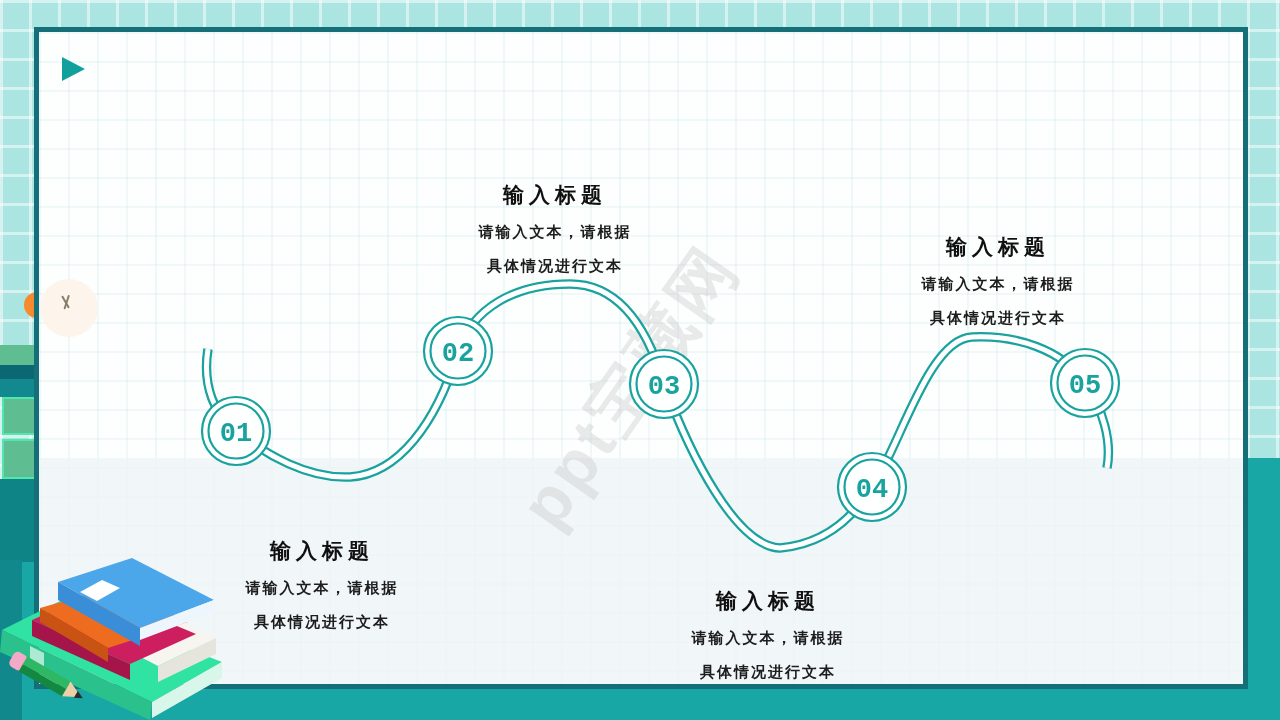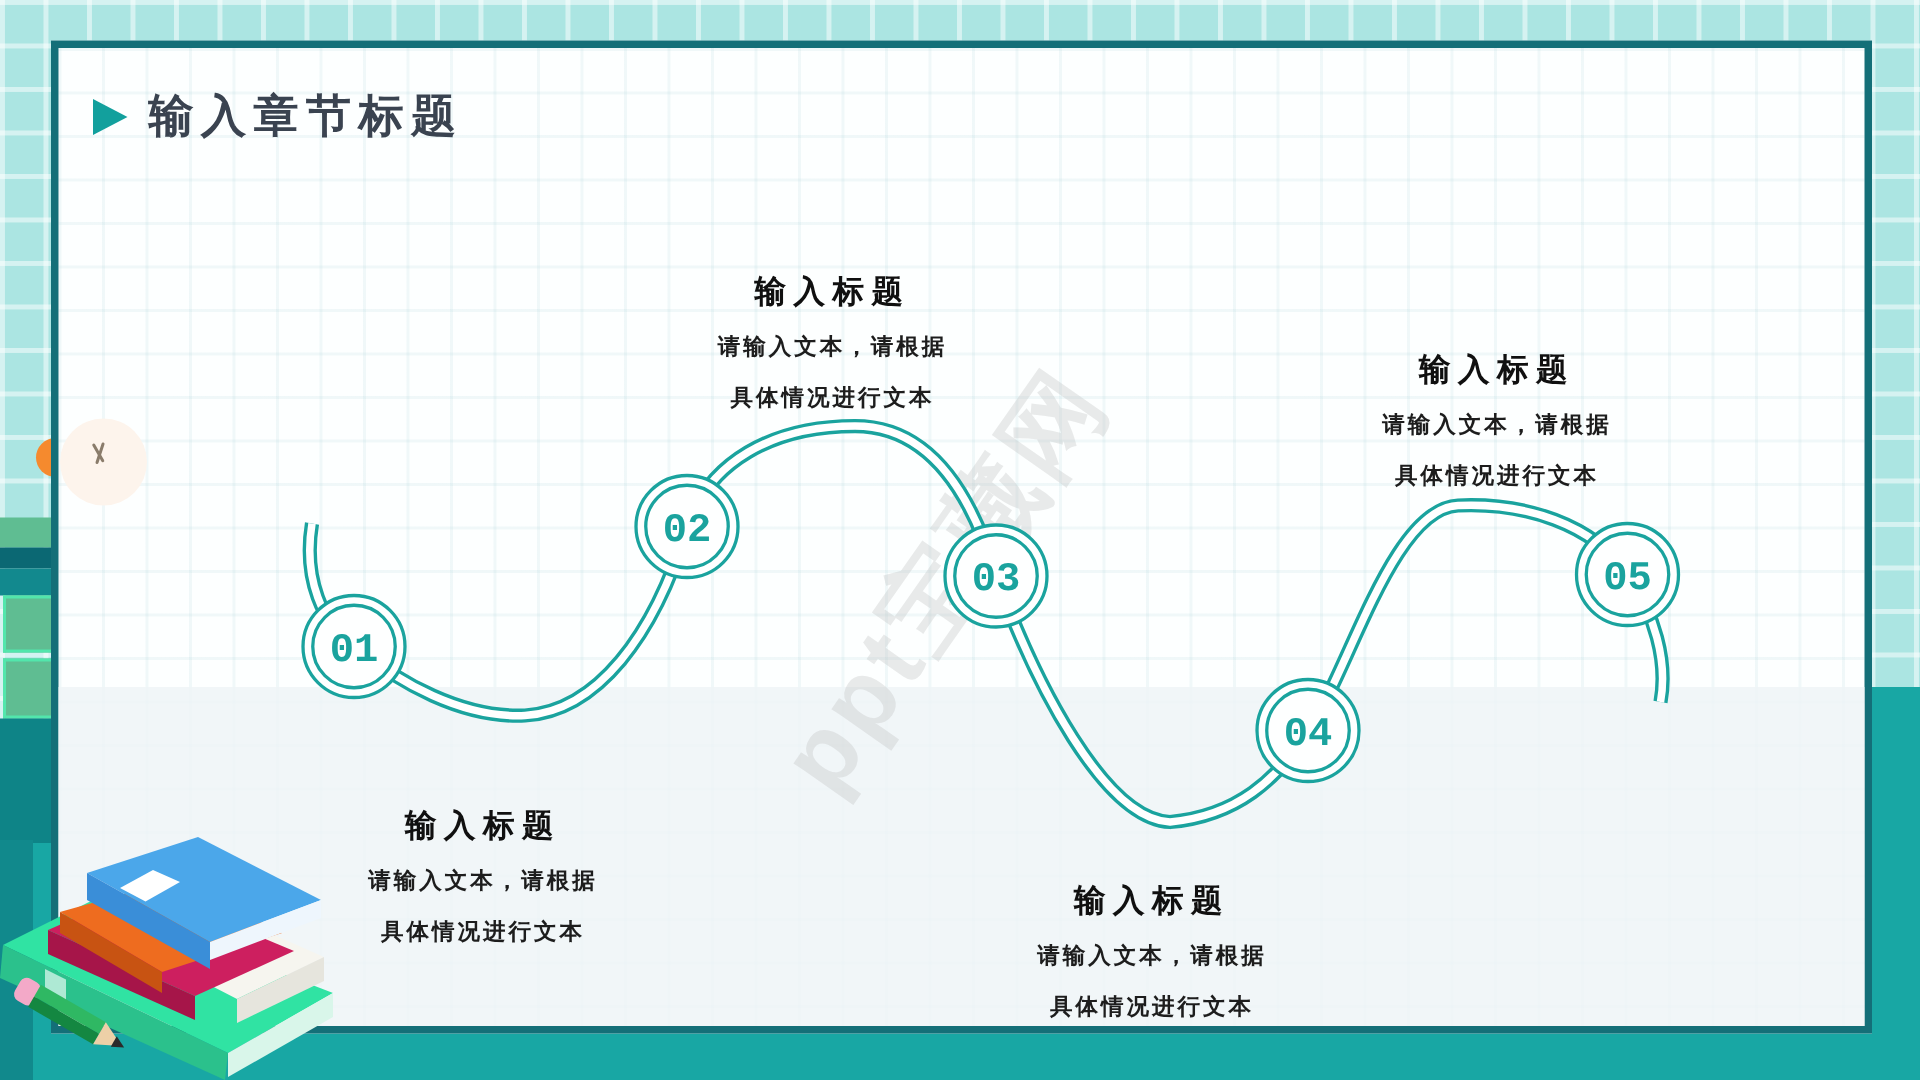--- a/index.html
+++ b/index.html
@@ -88,21 +88,20 @@
 
   <div class="abs clock">
     <div class="clock-hand h1x"></div>
     <div class="clock-hand h2x"></div>
   </div>
 
   <div class="abs watermark">ppt宝藏网</div>
 
   <div class="abs title-row">
     <div class="play-arrow"></div>
-    <h1 class="slide-title">输入章节标题</h1>
   </div>
 
   <svg class="abs wave-svg" width="1280" height="720" viewBox="0 0 1280 720">
     <path d="M 208 349 C 202 386, 215 416, 236 431 C 266 455, 308 479, 350 477 C 398 474, 436 424, 458 352 C 472 308, 515 284, 570 284 C 620 284, 648 330, 664 384 C 690 455, 736 546, 780 548 C 824 544, 852 520, 872 487 C 899 449, 928 339, 972 337 C 1016 335, 1062 349, 1085 383 C 1103 409, 1112 441, 1107 468" fill="none" stroke="#1aa39e" stroke-width="9.5"></path>
     <path d="M 208 349 C 202 386, 215 416, 236 431 C 266 455, 308 479, 350 477 C 398 474, 436 424, 458 352 C 472 308, 515 284, 570 284 C 620 284, 648 330, 664 384 C 690 455, 736 546, 780 548 C 824 544, 852 520, 872 487 C 899 449, 928 339, 972 337 C 1016 335, 1062 349, 1085 383 C 1103 409, 1112 441, 1107 468" fill="none" stroke="#ffffff" stroke-width="5"></path>
 
     <g transform="translate(236,431)">
       <circle r="34" fill="#feffff" stroke="#1aa39e" stroke-width="2.2"></circle>
       <circle r="27.5" fill="#feffff" stroke="#1aa39e" stroke-width="2.2"></circle>
       <text class="step-num" text-anchor="middle" y="9.5">01</text>

